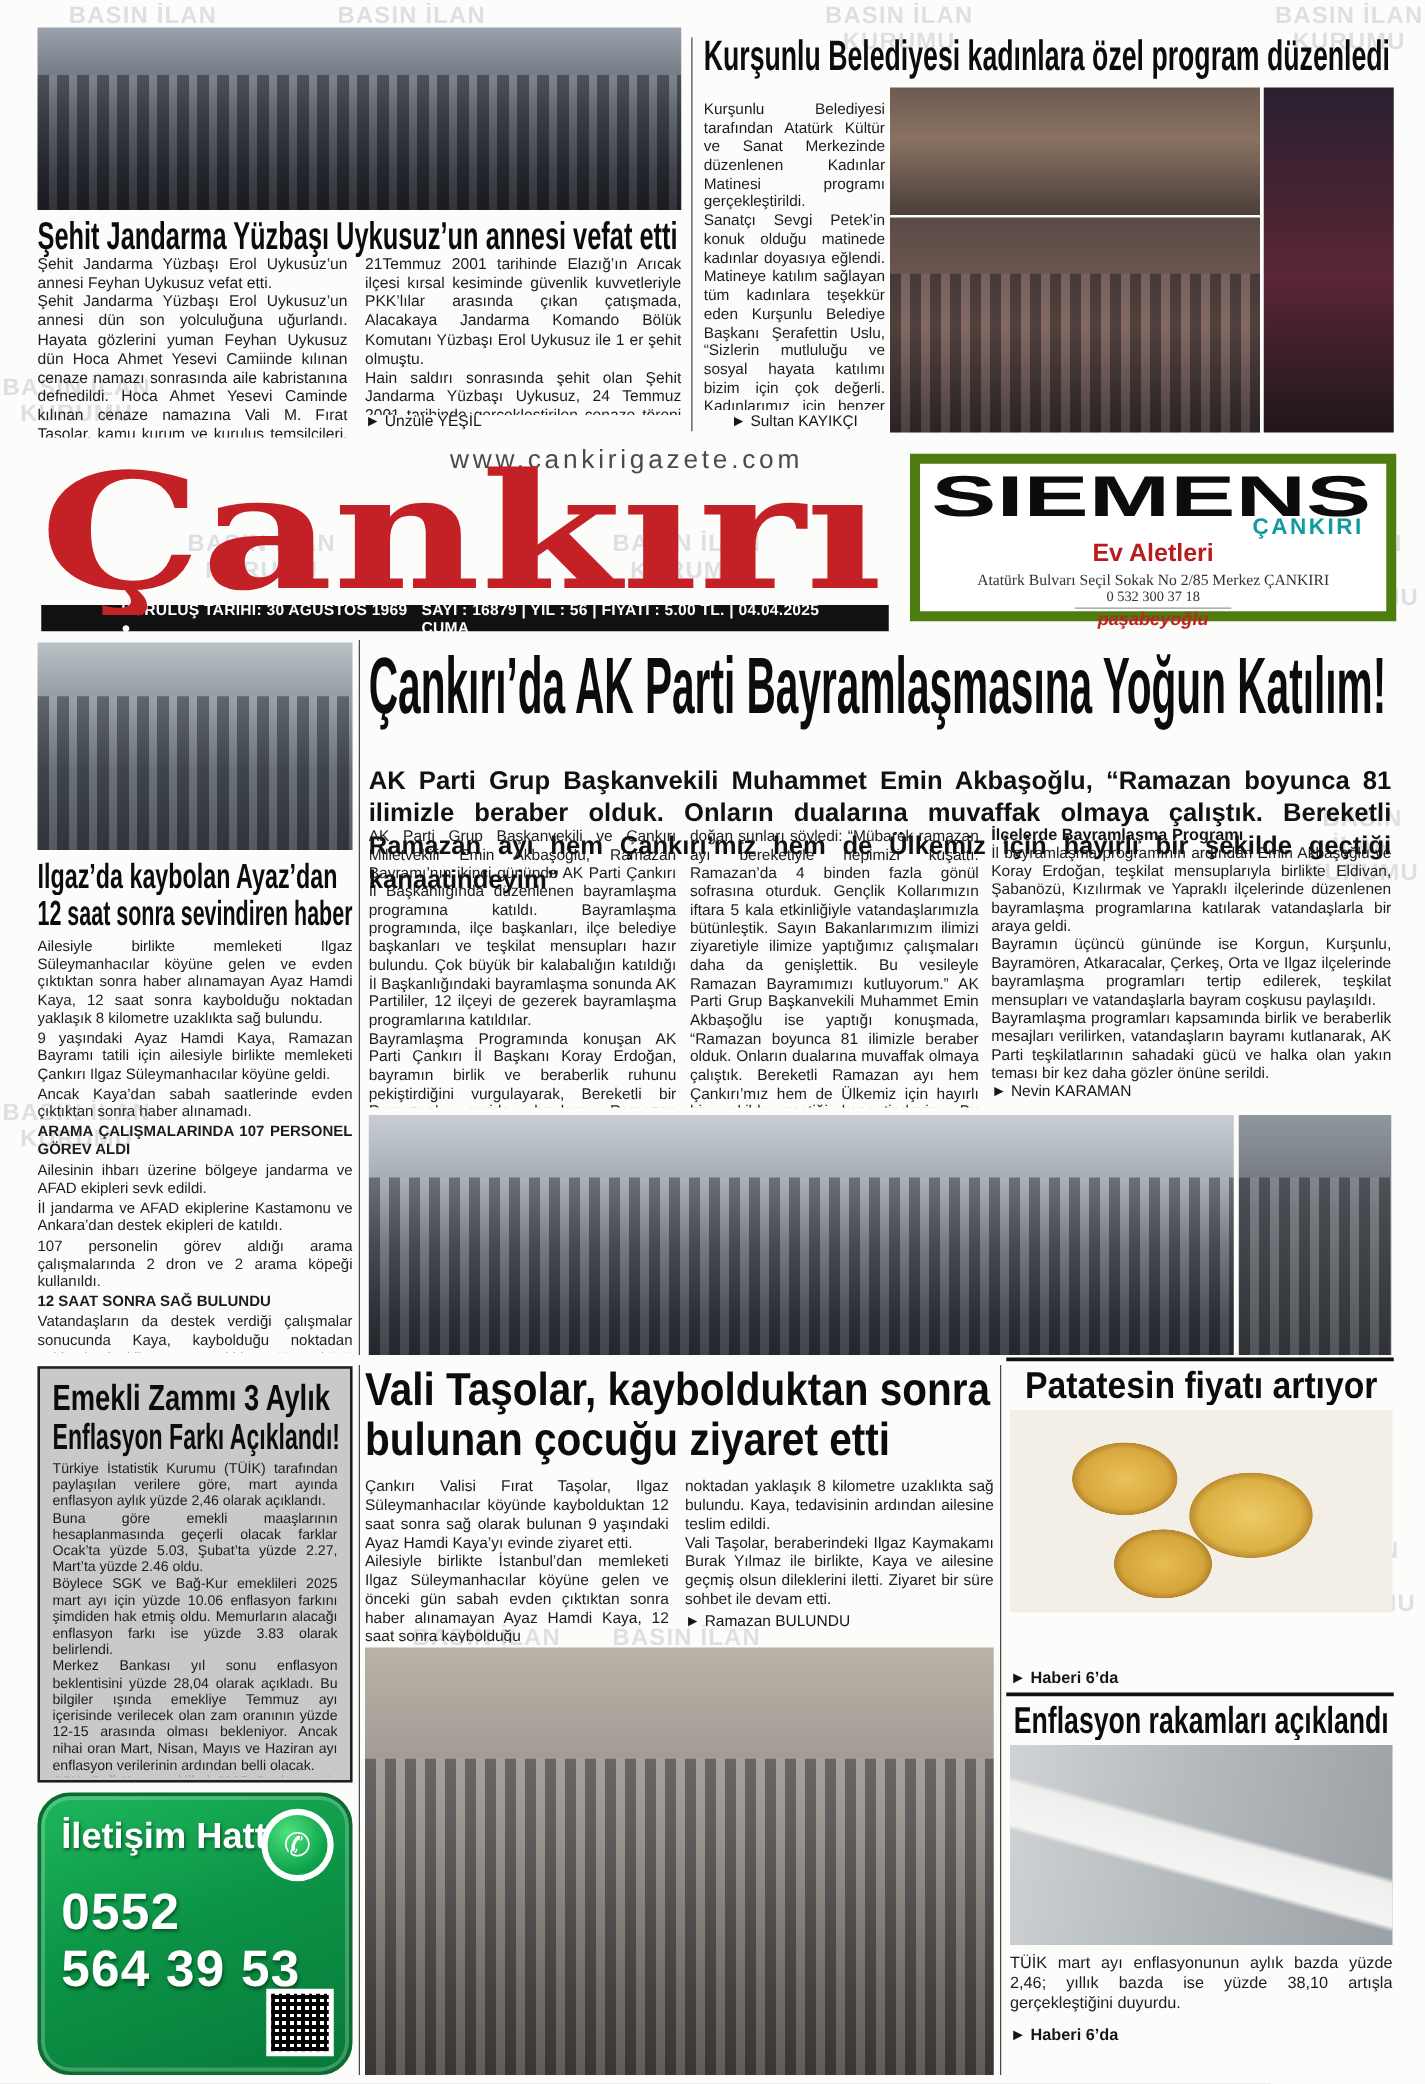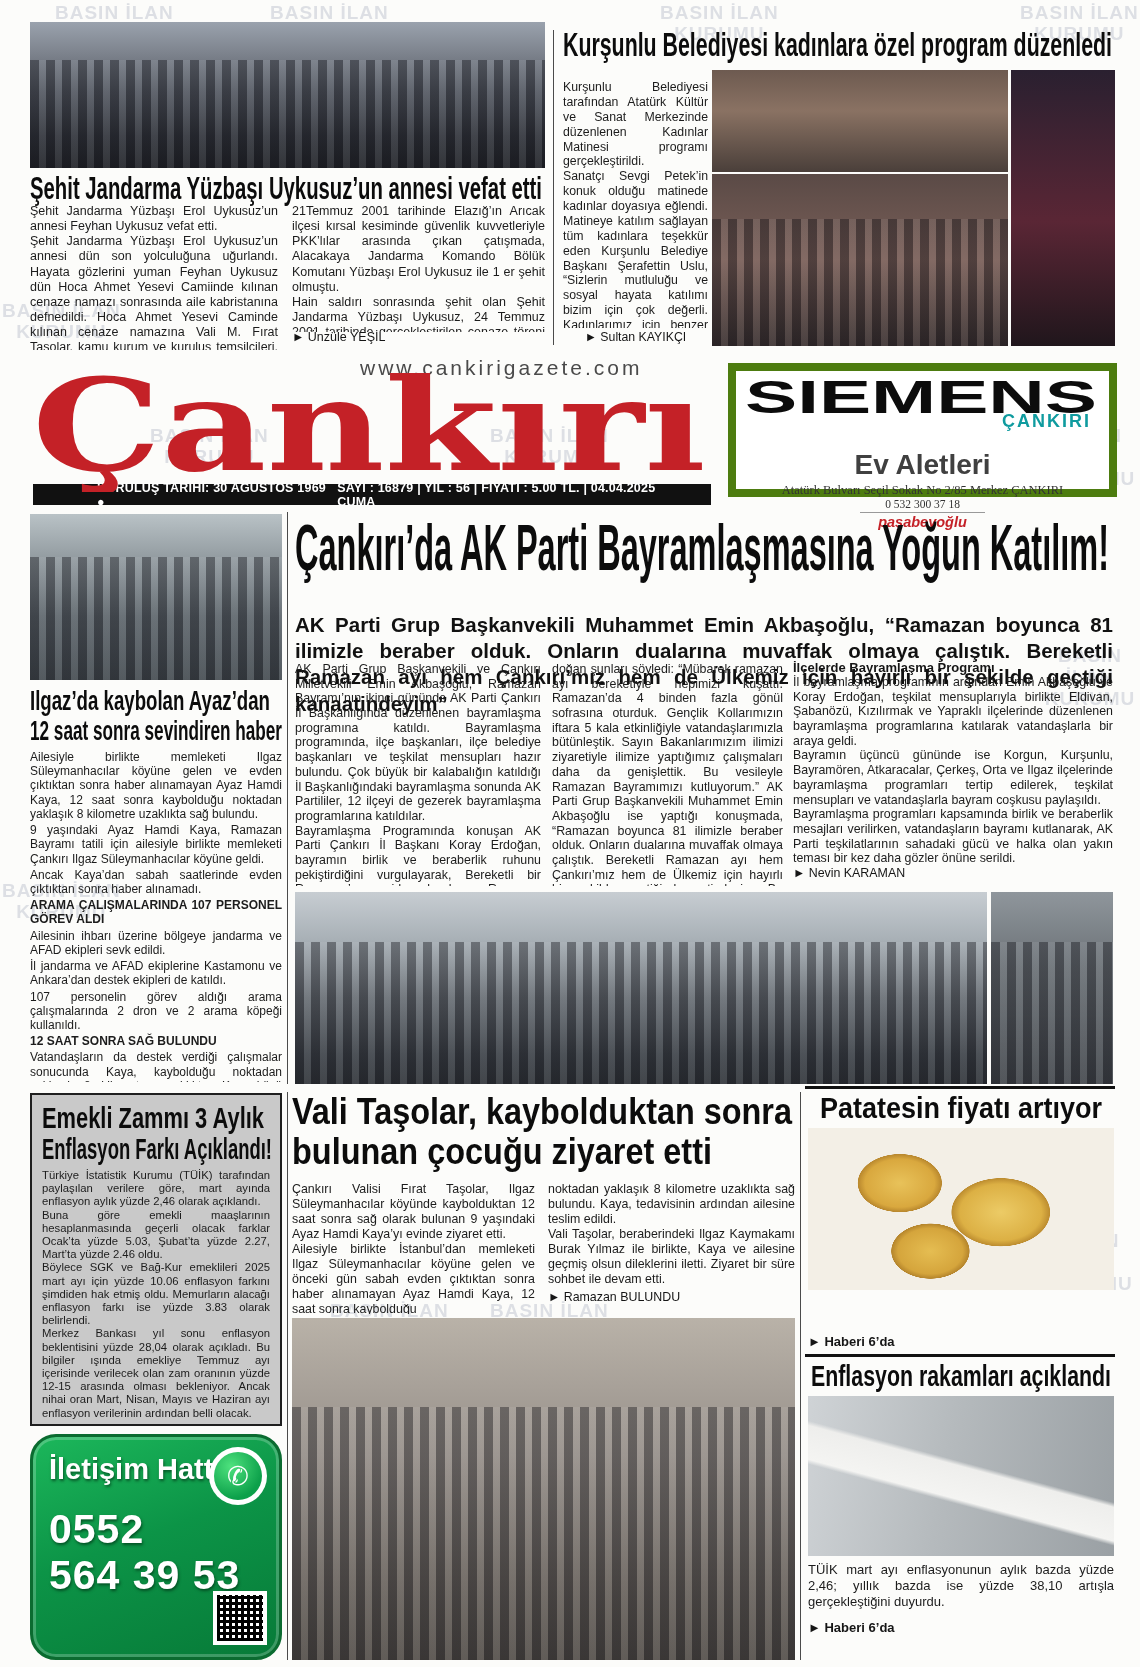--- a/index.html
+++ b/index.html
@@ -20,21 +20,21 @@
   .hbar{position:absolute;background:#111;}
   .wm{position:absolute;color:#97a0b4;opacity:.30;font-weight:700;font-size:19px;line-height:1.12;
       letter-spacing:1px;white-space:pre-line;text-align:center;pointer-events:none;}
   
   .site{font-size:21px;letter-spacing:3px;color:#4a4a4a;text-align:left;}
   .dateline{display:flex;justify-content:space-between;align-items:center;color:#fff;
             font-size:12.5px;font-weight:700;padding:0 14px 0 64px;height:21px;letter-spacing:.2px;}
   
   .ad{border:8px solid #4d7c0f;background:#fff;text-align:center;padding:4px 8px 2px;box-sizing:border-box;}
   .ad .city{text-align:right;font-weight:700;letter-spacing:2px;font-size:18px;margin-top:-8px;padding-right:10px;}
-  .ad .sub2{font-size:28px;font-weight:700;color:#404040;margin-top:17px;}
+  .ad .sub2{font-size:20px;font-weight:700;color:#b91c1c;margin-top:0;}
   .ad .addr{font-family:"Liberation Serif",serif;font-size:12.5px;color:#333;margin-top:2px;}
   .ad .tel{font-family:"Liberation Serif",serif;font-size:11.5px;color:#333;}
   .ad .dealer{font-style:italic;font-weight:700;font-size:14.5px;border-top:1px solid #999;display:inline-block;padding:1px 18px 0;margin-top:2px;}
   
   .graybox{background:#c9c9c9;border:2px solid #1f1f1f;box-sizing:border-box;padding:8px 10px;}
   .graybox .bt{font-size:11.3px;line-height:1.17;}
   
   .greenbox{border-radius:26px;background:linear-gradient(160deg,#1cb75b 0%,#0c9447 45%,#077a38 100%);
             border:3px solid #0b6b30;box-shadow:inset 0 0 0 3px rgba(255,255,255,.22);box-sizing:border-box;}
   .greenbox .title{color:#fff;font-weight:700;font-size:29px;text-shadow:1px 2px 3px rgba(0,60,25,.75);}

